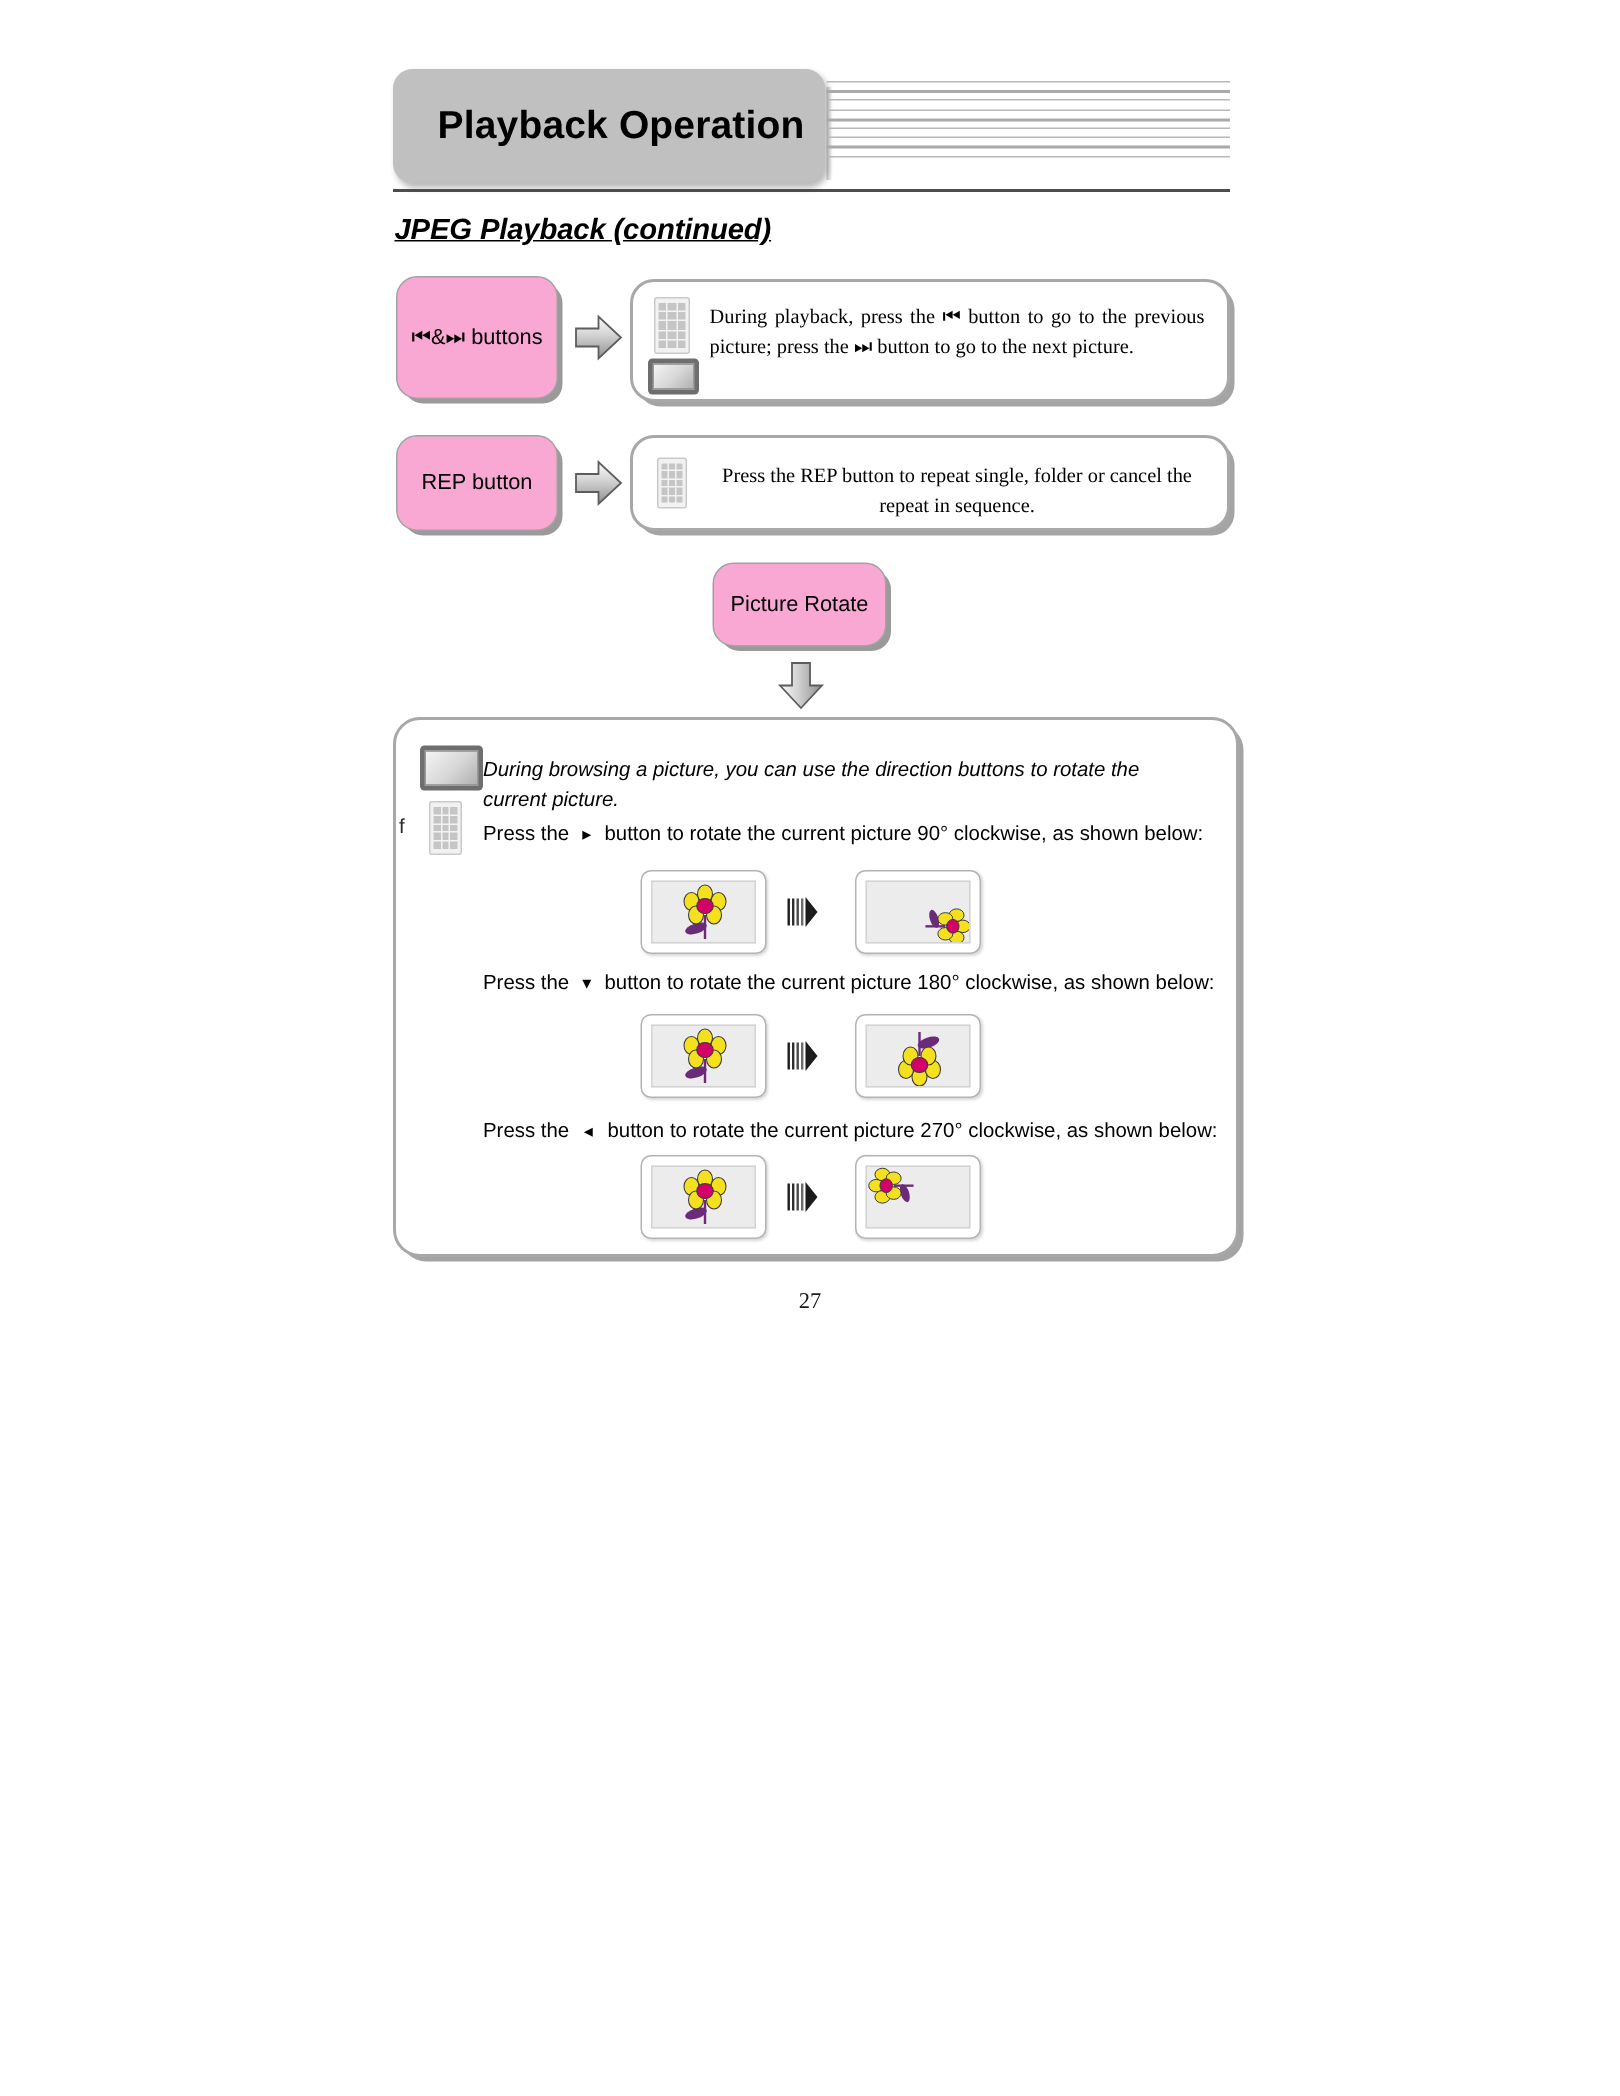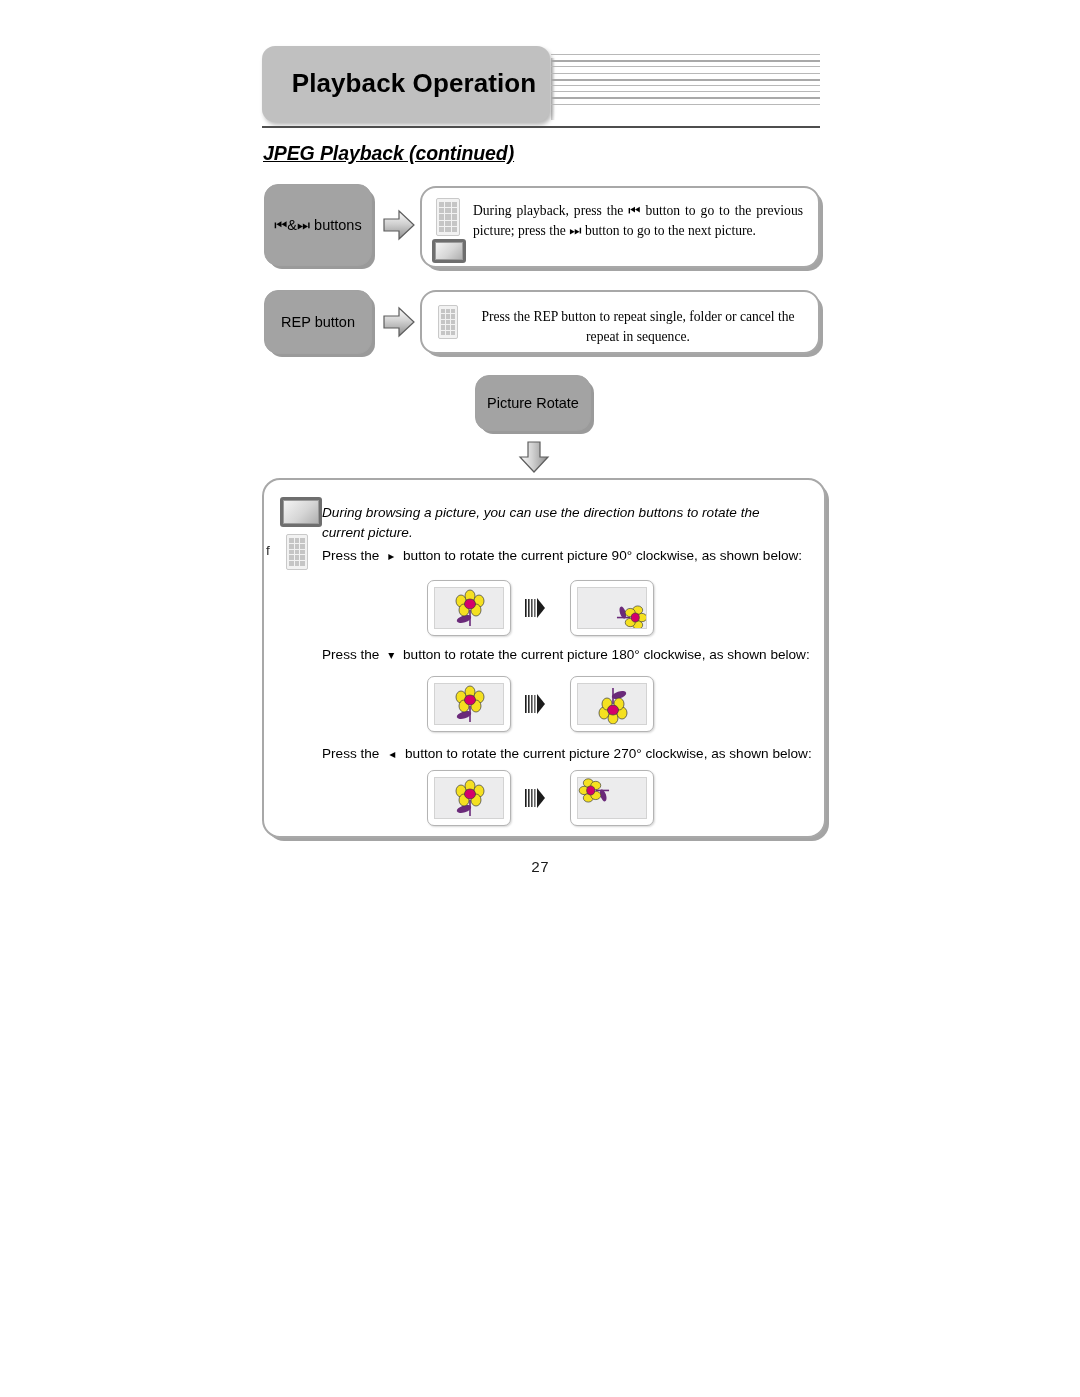--- a/index.html
+++ b/index.html
@@ -86,21 +86,21 @@
     font-weight: bold;
     font-style: italic;
     text-decoration: underline;
     font-family: "Liberation Sans", sans-serif;
     letter-spacing: -0.1px;
   }
 
   
   .lbl-box {
     position: absolute;
-    background: #a3a3a3;
+    background: #f9a8d4;
     border: 1.4px solid #a2a2a2;
     border-radius: 14px;
     box-shadow: 4px 4px 0px -1px rgba(120,120,120,0.75);
     box-sizing: border-box;
   }
   .lbl-box .lbl-text {
     position: absolute;
     left: 0; right: 0;
     top: 50%;
     transform: translateY(-50%);
@@ -231,21 +231,21 @@
 
   
   #page-number {
     position: absolute;
     left: 0;
     right: 0;
     top: 860px;
     text-align: center;
     font-size: 15px;
     color: #1a1a1a;
-    font-family: Liberation Mono, monospace;
+    font-family: Liberation Serif, serif;
   }
   #page-number span { position: relative; left: 0px; }
 
   .inline-ico { font-family: "DejaVu Sans", sans-serif; font-size: 12px; }
 </style>
 </head>
 <body>
 
 <div id="header-band">
   <div id="header-title-box">

